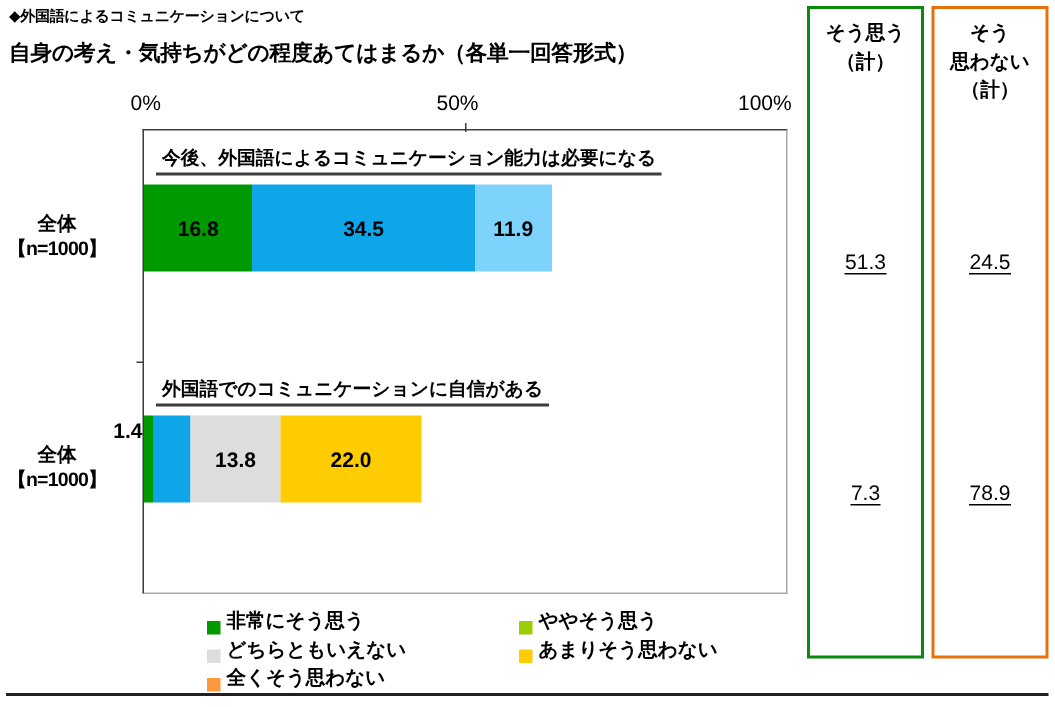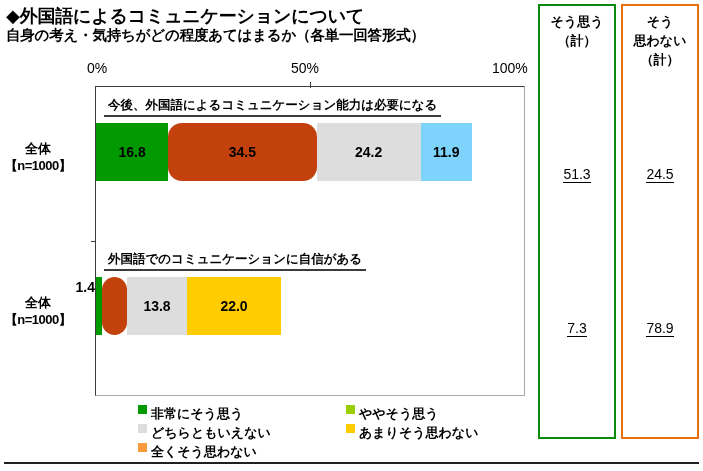--- a/index.html
+++ b/index.html
@@ -17,21 +17,21 @@
 
   
   .head-line {
     position: absolute;
     left: 6px;
     font-weight: bold;
     color: #000000;
     white-space: nowrap;
     letter-spacing: -0.2px;
   }
-  #head1 { top: 4px;  font-size: 18px; }
+  #head1 { top: 4px;  font-size: 10px; }
   #head2 { top: 26px; font-size: 14.5px; }
 
   
   .axis-lbl {
     position: absolute;
     top: 60px;
     font-size: 14px;
     color: #000000;
     white-space: nowrap;
   }
@@ -93,21 +93,21 @@
     align-items: center;
     justify-content: center;
     font-size: 14px;
     font-weight: bold;
     color: #000000;
     position: relative;
     overflow: visible;
     white-space: nowrap;
   }
   .seg.s1 { background: #009900; }
-  .seg.s2 { background: #c2410c; border-radius: 14px; }
+  .seg.s2 { background: #0ea5e9; }
   .seg.s3 { background: #dddddd; }
   .seg.s4 { background: #ffcc00; }
   .seg.s5 { background: #7dd3fc; }
 
   
   .seg .lbl-outside-left {
     position: absolute;
     right: 100%;
     margin-right: 1px;
     top: 2px;
@@ -178,21 +178,21 @@
 
   
   #legend {
     position: absolute;
     left: 138px; top: 404px;
     width: 400px;
   }
   .leg-row { display: flex; height: 19px; align-items: center; }
   .leg-item {
     display: flex;
-    align-items: flex-start;
+    align-items: flex-end;
     font-size: 13px;
     font-weight: bold;
     color: #000000;
     white-space: nowrap;
   }
   .leg-item.col1 { width: 208px; }
   .leg-sw {
     width: 9px; height: 9px;
     margin-right: 4px;
     flex: 0 0 auto;
@@ -228,23 +228,20 @@
 
     <div class="bargroup" id="g1">
       <div class="bar-title">今後、外国語によるコミュニケーション能力は必要になる</div>
       <div class="bar">
         <div class="seg s1" style="width:16.8%">
           <span>16.8</span>
         </div>
         <div class="seg s2" style="width:34.5%">
           <span>34.5</span>
         </div>
-        <div class="seg s3" style="width:24.2%">
-          <span>24.2</span>
-        </div>
         <div class="seg s5" style="width:11.9%">
           <span>11.9</span>
         </div>
       </div>
     </div>
 
     <div class="bargroup" id="g2">
       <div class="bar-title">外国語でのコミュニケーションに自信がある</div>
       <div class="bar">
         <div class="seg s1" style="width:1.4%">

